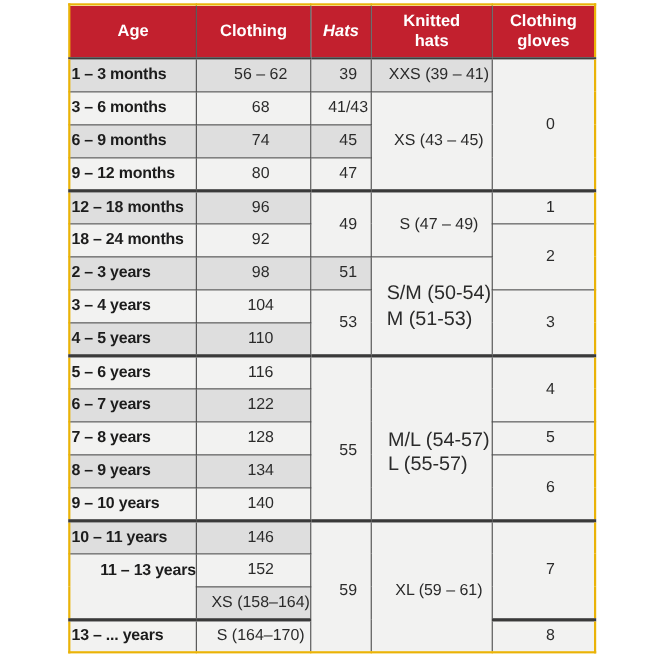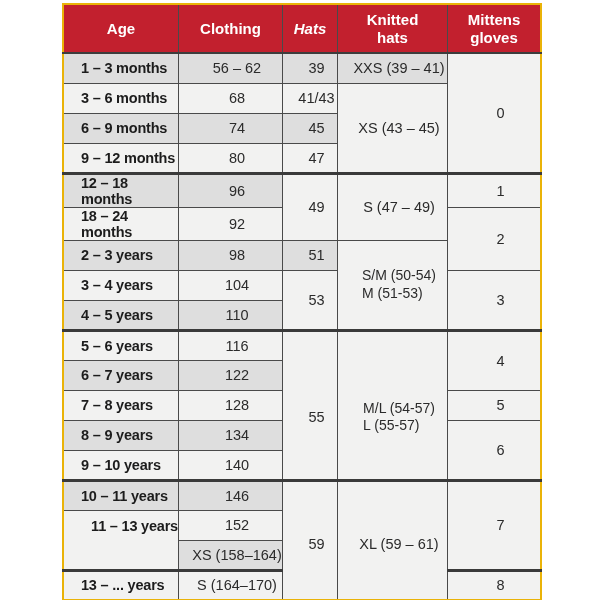--- a/index.html
+++ b/index.html
@@ -31,44 +31,44 @@
     height:47px;border-bottom:2px solid #3d3d3d;
   }
   thead th .hdr-narrow{max-width:62px;margin:0 auto;}
   
   tbody tr{height:30px;}
   tbody td{
     font-size:14.5px;color:#2b2b2b;background:#f2f2f1;padding-left:13px;
   }
   td.gray{background:#dedede;}
   td.age{
-    text-align:left;padding-left:17px;
+    text-align:left;padding-left:1px;
     font-weight:bold;color:#1c1c1c;letter-spacing:-0.2px;
   }
   td.va-top{vertical-align:top;padding-top:7px;text-align:right;}
   td.pad-lg{padding-top:24px;}  
   td.pad-sm{padding-top:8px;}   
   tr.group td{border-top:3px solid #3a3a3a;}
-  .two-line{display:inline-block;text-align:left;line-height:1.25;font-size:14px;}
+  .two-line{display:inline-block;text-align:left;line-height:1.25;font-size:18px;}
 </style>
 </head>
 <body>
 
 <div class="table-wrap">
 <table>
   <thead>
     <tr>
       <th class="c-age">Age</th>
       <th class="c-cloth">Clothing</th>
       <th class="c-hats">Hats</th>
       <th class="c-knit">
             <div class="hdr-narrow">Knitted hats</div>
           </th>
       <th class="c-mitt">
-            <div class="hdr-narrow">Mittens gloves</div>
+            <div class="hdr-narrow">Clothing gloves</div>
           </th>
     </tr>
   </thead>
   <tbody>
     <tr>
       <td class="age gray">1 – 3 months</td>
       <td class="gray">56 – 62</td>
       <td class="gray">39</td>
       <td class="gray">XXS (39 – 41)</td>
       <td rowspan="4">0</td>

